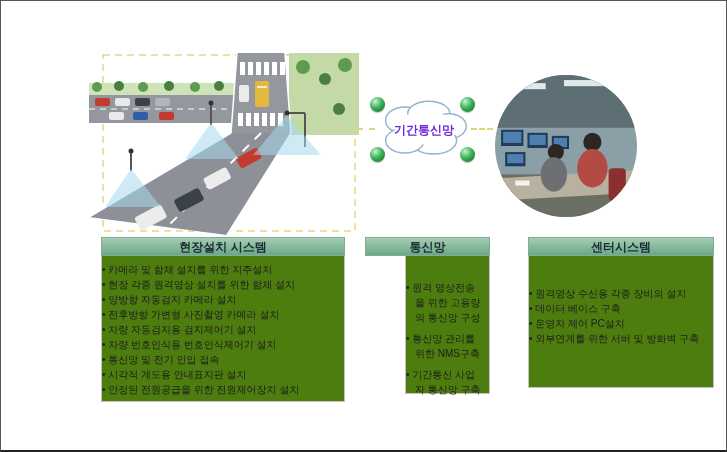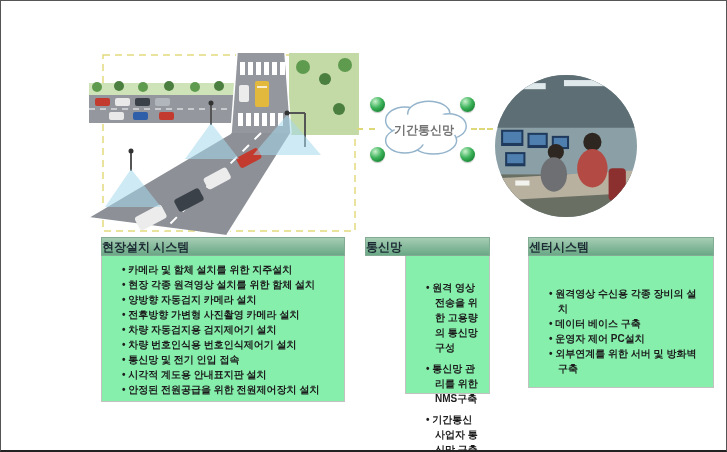--- a/index.html
+++ b/index.html
@@ -19,50 +19,49 @@
 
   .connector{position:absolute;height:0;border-top:2px dashed #ded879;}
   .connector.left{left:356px;top:127px;width:18px;}
   .connector.right{left:470px;top:127px;width:22px;}
 
   .cloud{position:absolute;left:375px;top:96px;width:96px;height:66px;}
   .cloud svg{position:absolute;left:0;top:0;width:100%;height:100%;}
   .cloud-label{
     position:absolute;left:0;top:0;width:100%;height:100%;
     display:flex;align-items:center;justify-content:center;
-    font-size:12px;font-weight:bold;color:#737373;letter-spacing:0px;text-align:center;
+    font-size:12px;font-weight:bold;color:#6d28d9;letter-spacing:0px;text-align:center;
   }
 
   .node{
     position:absolute;width:15px;height:15px;border-radius:50%;
     background:radial-gradient(circle at 35% 30%, #c8f2cd 0%, #3db35b 45%, #1d8a38 75%, #126327 100%);
     box-shadow:0 1px 1px rgba(0,0,0,.25);
   }
   .node.n1{left:369px;top:96px;}
   .node.n2{left:369px;top:146px;}
   .node.n3{left:459px;top:96px;}
   .node.n4{left:459px;top:146px;}
 
   .control-photo{position:absolute;left:494px;top:74px;width:142px;height:142px;}
 
   
   .panel{position:absolute;box-sizing:border-box;}
   .panel-header{
-    height:19px;line-height:19px;text-align:left;
+    height:19px;line-height:19px;text-align:center;
     background:linear-gradient(#a5cdb3,#6aa886);
     border:1px solid #84ab93;
     font-size:12px;font-weight:bold;color:#1c2b33;
     box-sizing:border-box;
   }
   .panel-body{
-    background:#86efac;
+    background:#4d7c0f;
     border:1px solid #c2c2c0;border-top:none;
     box-sizing:border-box;
-    padding:6px 7px 0 20px;
-    font-weight:bold;
+    padding:6px 7px 0 0;
   }
   .panel ul{margin:0;padding:0;list-style:none;}
   .panel li{
     font-size:10px;color:#1c1c1c;line-height:15px;
     padding-left:9px;text-indent:-9px;
   }
   .panel li::before{content:"• ";color:#1c1c1c;}
 
   .panel.p1{left:100px;top:236px;width:244px;}
   .panel.p1 .panel-body{height:146px;}

